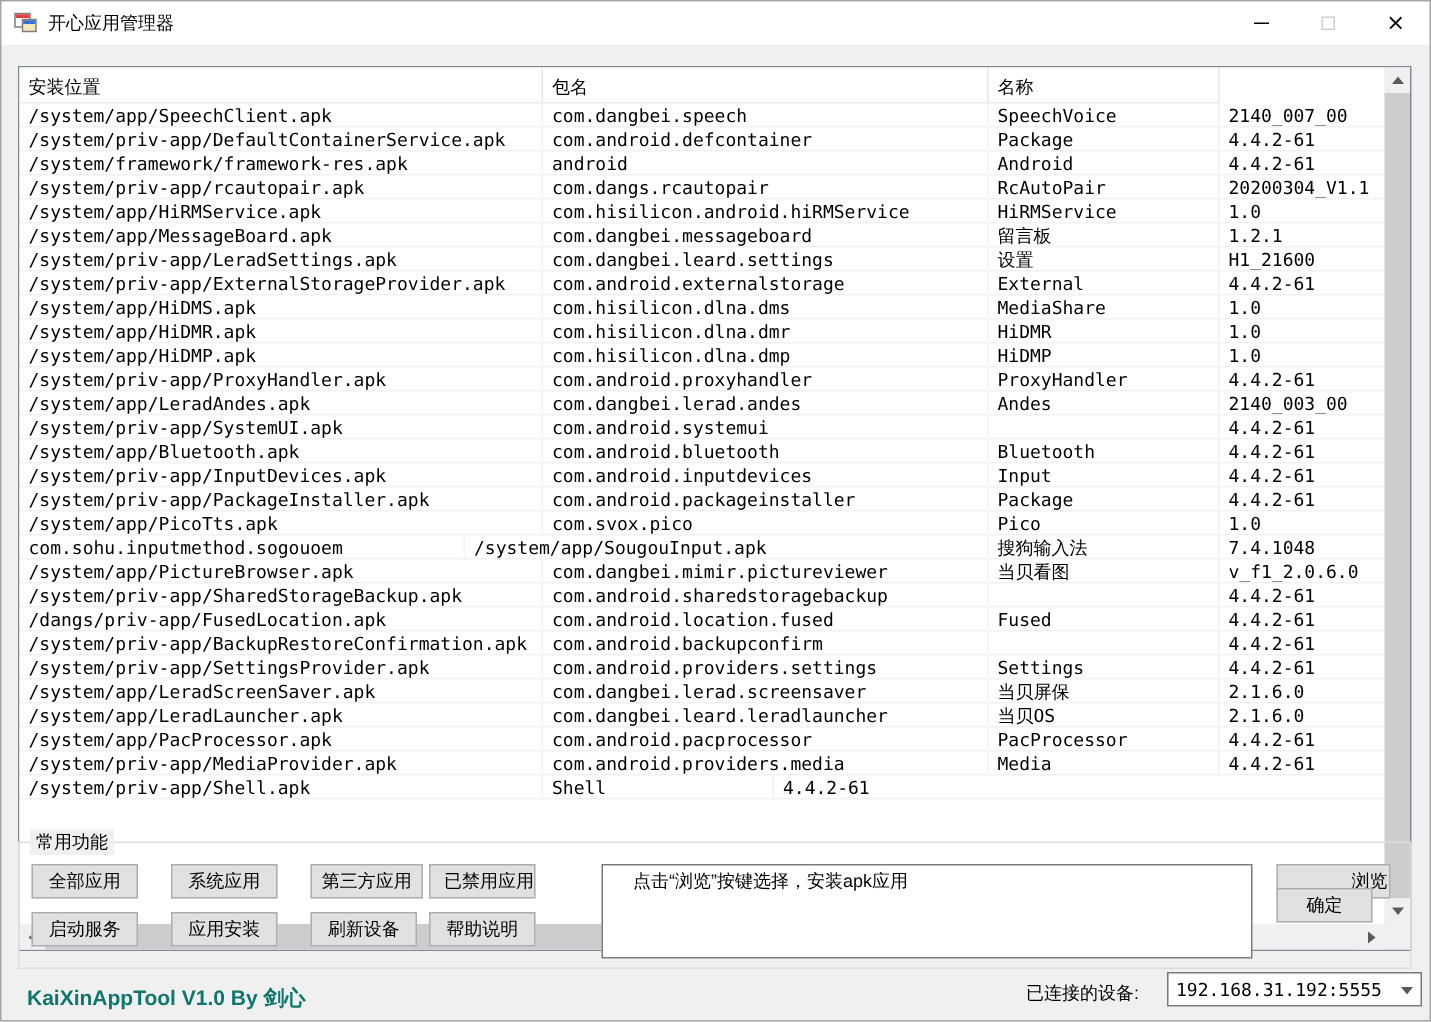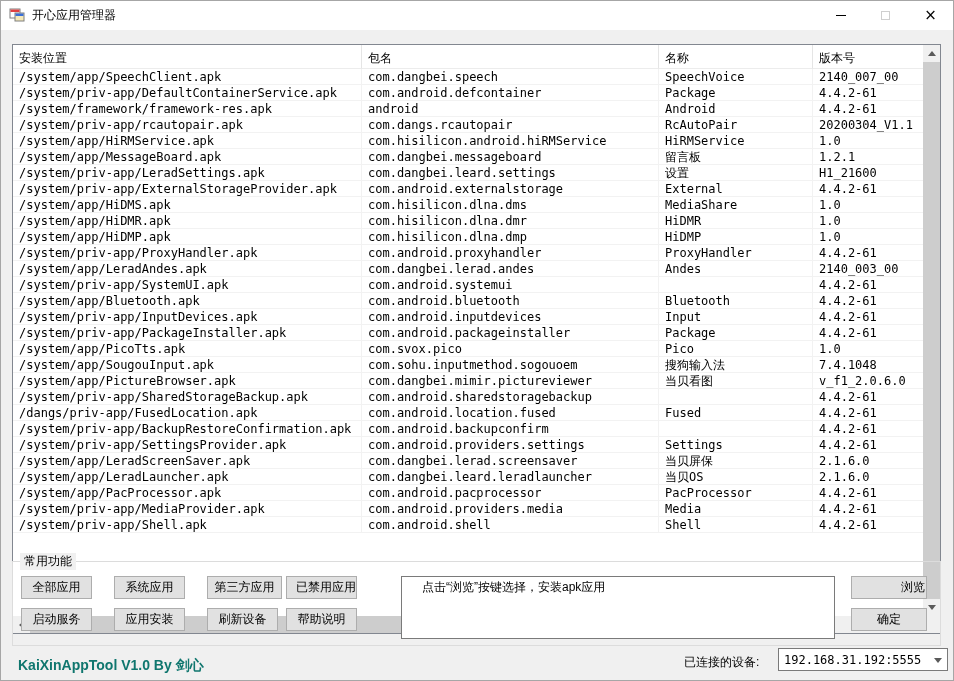--- a/index.html
+++ b/index.html
@@ -51,21 +51,21 @@
   .groupbox-label{position:absolute;top:-9px;left:7px;background:#F0F0F0;padding:0 4px;font-size:12px;}
   .btn{position:absolute;height:23px;background:#E1E1E1;border:1px solid #ADADAD;box-sizing:border-box;
     font-size:12px;text-align:center;line-height:20px;cursor:default;}
   .b1{left:8px;top:14px;width:71px;}  .b2{left:101px;top:14px;width:71px;}
   .b3{left:194px;top:14px;width:75px;}.b4{left:273px;top:14px;width:71px;text-align:right;}
   .b5{left:8px;top:46px;width:71px;}  .b6{left:101px;top:46px;width:71px;}
   .b7{left:194px;top:46px;width:71px;}.b8{left:273px;top:46px;width:71px;}
   .install-box{position:absolute;left:388px;top:14px;width:434px;height:63px;background:#fff;
     border:1px solid #7A7A7A;box-sizing:border-box;font-size:12px;padding:3px 20px;line-height:15px;}
   .browse-btn{left:838px;top:14px;width:76px;padding-left:48px;}
-  .ok-btn{left:838px;top:46px;width:76px;}
+  .ok-btn{left:838px;top:30px;width:64px;}
   
   .credit{position:absolute;left:18px;top:657px;font-size:14px;font-weight:bold;color:#0f766e;}
   .device-label{position:absolute;left:684px;top:654px;font-size:12px;}
   .combo{position:absolute;left:778px;top:648px;width:170px;height:23px;background:#fff;
     border:1px solid #7A7A7A;box-sizing:border-box;font-size:12px;padding:4px 20px 0 5px;
     font-family:"DejaVu Sans Mono",monospace;white-space:nowrap;overflow:hidden;}
   .combo-arrow{position:absolute;right:5px;top:9px;}
 </style>
 </head>
 <body>
@@ -90,21 +90,20 @@
     </div>
   </div>
 </div>
 
 <div class="listview">
   <div class="lv-inner">
     <div class="lv-header">
       <div class="lv-hcell col-0">安装位置</div>
       <div class="lv-hcell col-1">包名</div>
       <div class="lv-hcell col-2">名称</div>
-      <div class="lv-hcell col-3">版本号</div>
     </div>
     <div>
         <div class="lv-row">
           <div class="lv-cell col-0">/system/app/SpeechClient.apk</div>
           <div class="lv-cell col-1">com.dangbei.speech</div>
           <div class="lv-cell col-2">SpeechVoice</div>
           <div class="lv-cell col-3">2140_007_00</div>
         </div>
         <div class="lv-row">
           <div class="lv-cell col-0">/system/priv-app/DefaultContainerService.apk</div>
@@ -202,22 +201,22 @@
           <div class="lv-cell col-2">Package</div>
           <div class="lv-cell col-3">4.4.2-61</div>
         </div>
         <div class="lv-row">
           <div class="lv-cell col-0">/system/app/PicoTts.apk</div>
           <div class="lv-cell col-1">com.svox.pico</div>
           <div class="lv-cell col-2">Pico</div>
           <div class="lv-cell col-3">1.0</div>
         </div>
         <div class="lv-row">
+          <div class="lv-cell col-1">com.sohu.inputmethod.sogouoem</div>
           <div class="lv-cell col-0">/system/app/SougouInput.apk</div>
-          <div class="lv-cell col-1">com.sohu.inputmethod.sogouoem</div>
           <div class="lv-cell col-2">搜狗输入法</div>
           <div class="lv-cell col-3">7.4.1048</div>
         </div>
         <div class="lv-row">
           <div class="lv-cell col-0">/system/app/PictureBrowser.apk</div>
           <div class="lv-cell col-1">com.dangbei.mimir.pictureviewer</div>
           <div class="lv-cell col-2">当贝看图</div>
           <div class="lv-cell col-3">v_f1_2.0.6.0</div>
         </div>
         <div class="lv-row">
@@ -263,21 +262,20 @@
           <div class="lv-cell col-3">4.4.2-61</div>
         </div>
         <div class="lv-row">
           <div class="lv-cell col-0">/system/priv-app/MediaProvider.apk</div>
           <div class="lv-cell col-1">com.android.providers.media</div>
           <div class="lv-cell col-2">Media</div>
           <div class="lv-cell col-3">4.4.2-61</div>
         </div>
         <div class="lv-row">
           <div class="lv-cell col-0">/system/priv-app/Shell.apk</div>
-          <div class="lv-cell col-1">com.android.shell</div>
           <div class="lv-cell col-2">Shell</div>
           <div class="lv-cell col-3">4.4.2-61</div>
         </div>
       </div>
   </div>
   <div class="vscroll">
     <div class="sb-btn vs-up">
         <div class="tri-up"></div>
       </div>
     <div class="vs-thumb"></div>

